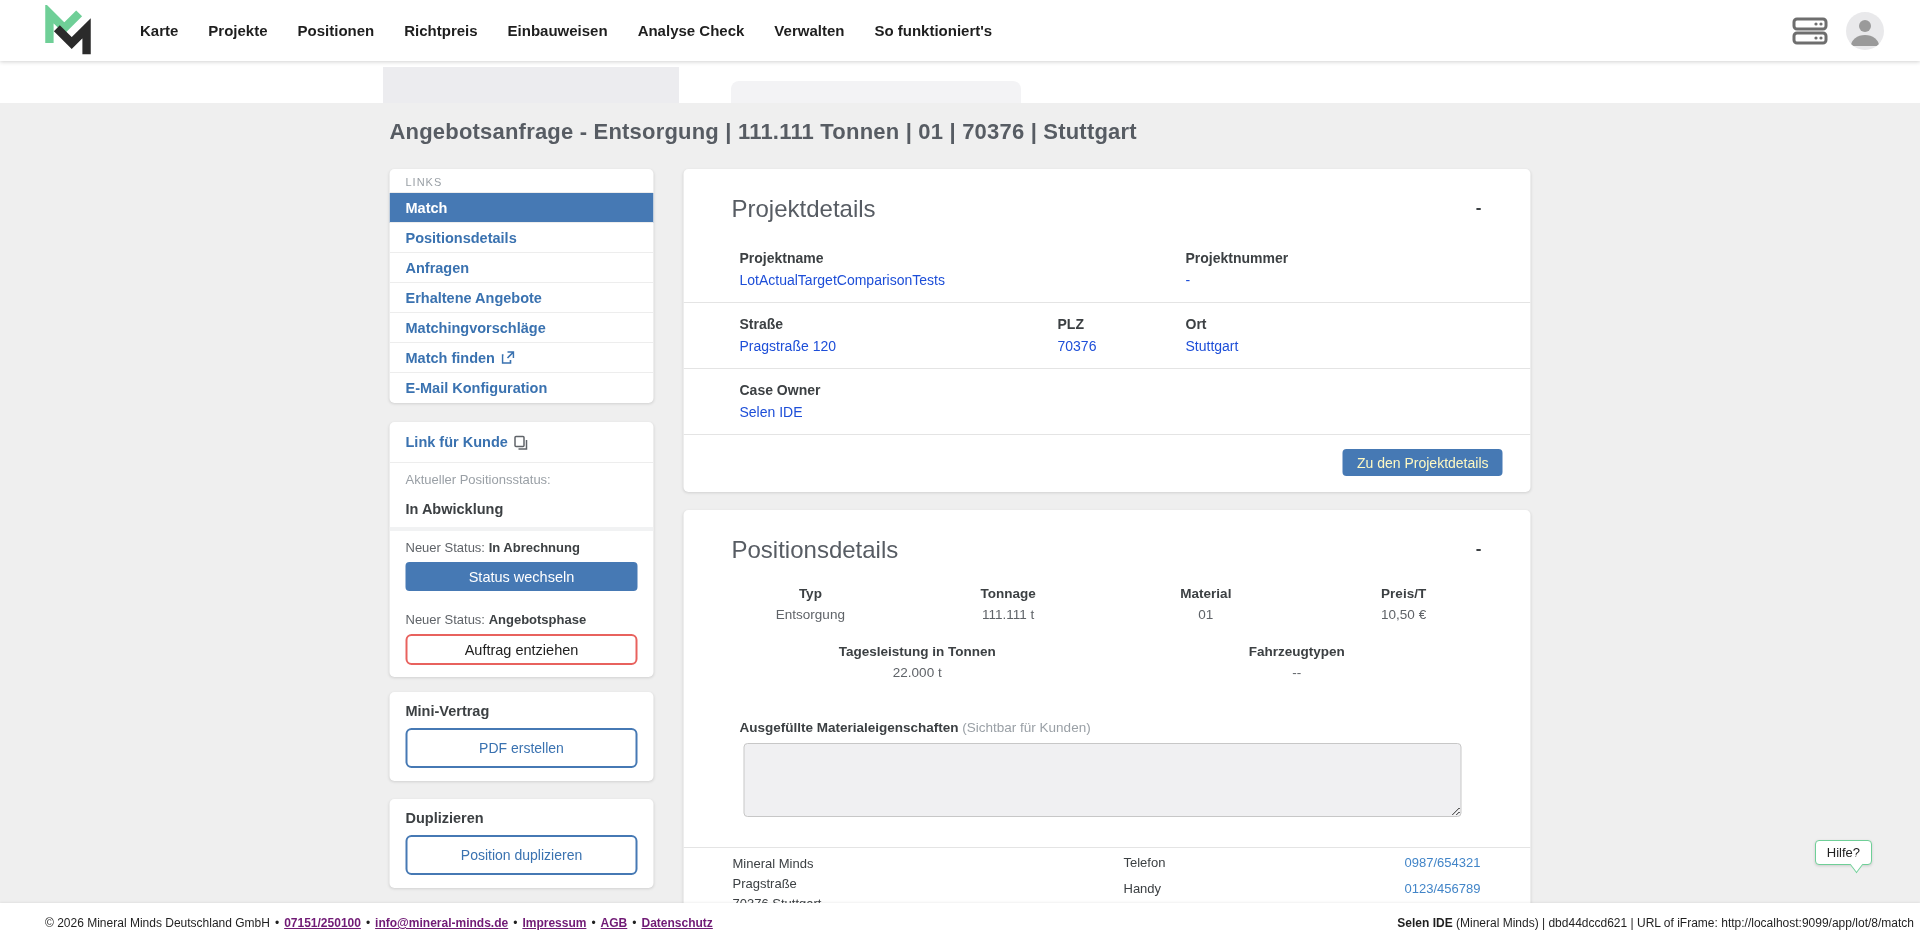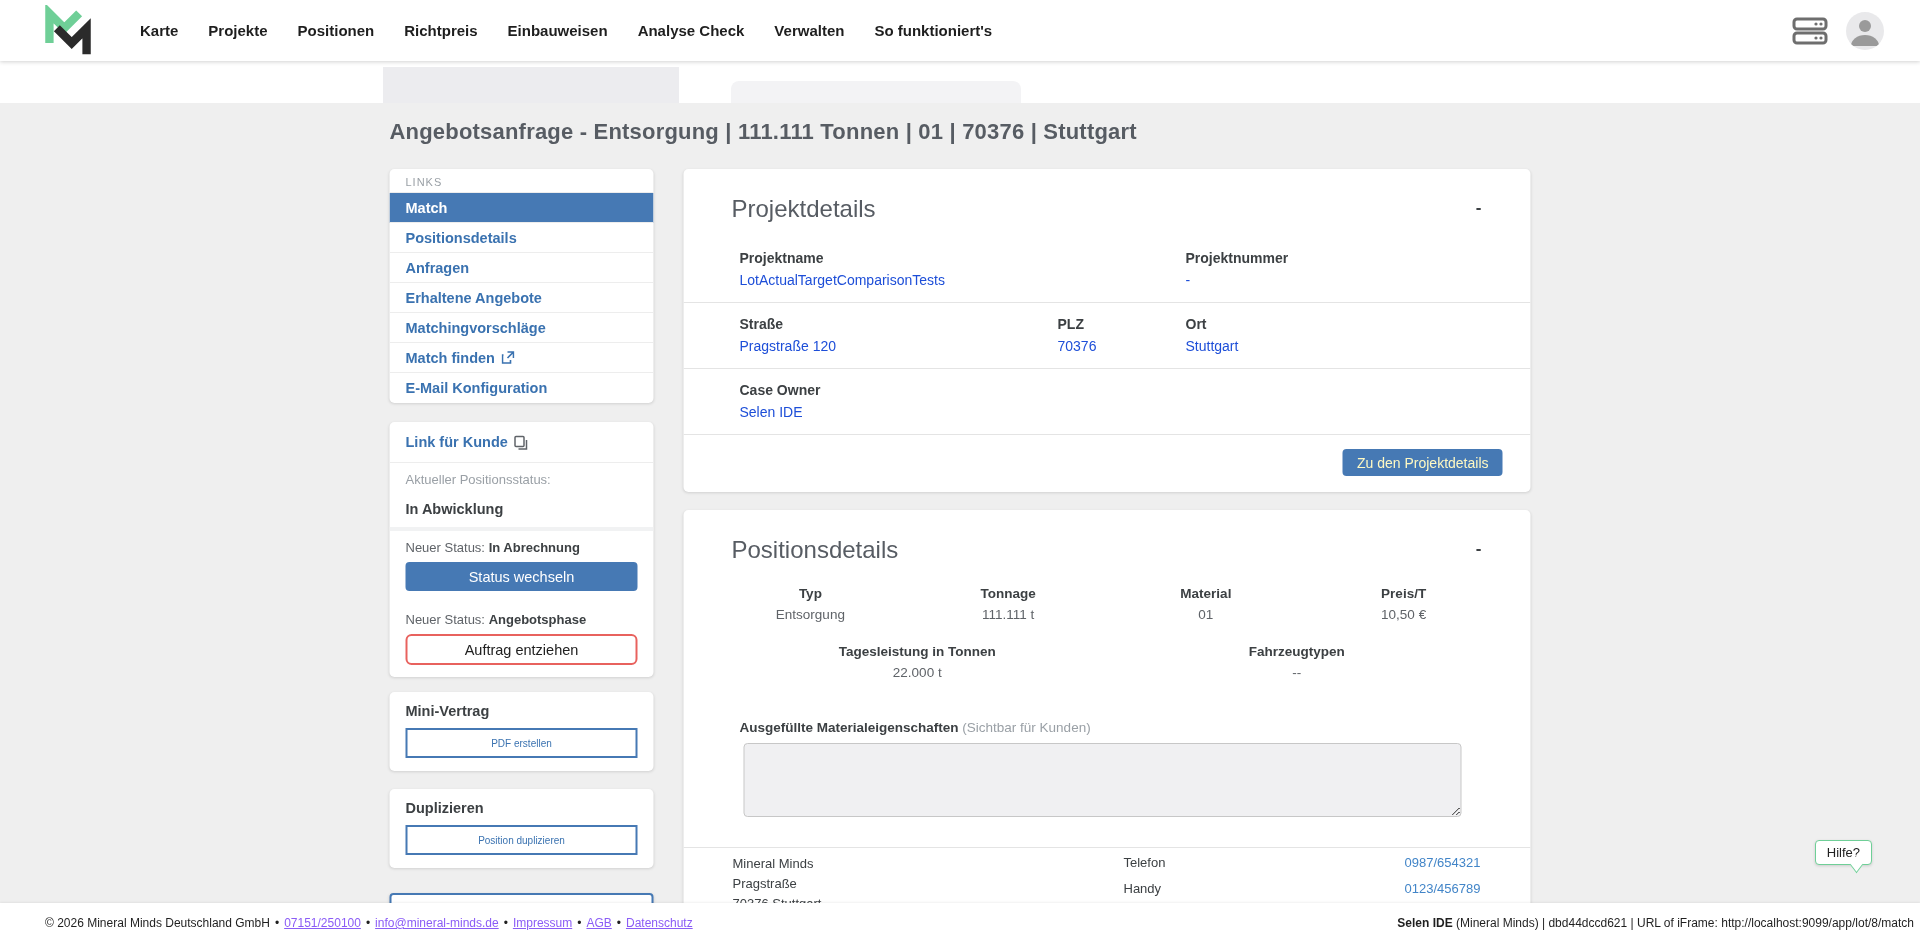--- a/index.html
+++ b/index.html
@@ -52,22 +52,22 @@
   .btn-block { padding:0 16px 12px; }
   .btn-primary { width:100%; height:29px; background:#4679b4; border:none; border-radius:4px; color:#fff;
                  font-size:14.5px; font-family:inherit; cursor:pointer; }
   .btn-danger-outline { width:100%; height:31px; background:#fff; border:2px solid #e8625e; border-radius:6px;
                  color:#212121; font-size:14.5px; font-family:inherit; cursor:pointer; }
 
   
   .mini-card { margin-bottom:18px; padding:11px 16px 13px; }
   .mini-card.last { margin-bottom:25px; }
   .mini-title { font-size:14.5px; font-weight:700; color:#3c4043; margin-bottom:9px; }
-  .btn-outline { width:100%; height:30px; background:#fff; border:2px solid #4679b4; border-radius:0;
-                 color:#3a72b0; font-size:10px; font-family:inherit; cursor:pointer; }
+  .btn-outline { width:100%; height:40px; background:#fff; border:2px solid #4679b4; border-radius:6px;
+                 color:#3a72b0; font-size:14px; font-family:inherit; cursor:pointer; }
   .overview-btn { width:100%; height:33px; background:#fff; border:2px solid #4679b4; border-radius:4px;
                  color:#3a72b0; font-size:15px; font-family:inherit; cursor:pointer; box-shadow:0 1px 3px rgba(0,0,0,.13); }
 
   
   .main-card { margin-bottom:18px; position:relative; }
   .card-head { display:flex; align-items:flex-start; justify-content:space-between; padding:26px 45px 14px 48px; }
   .card-title { font-size:24px; font-weight:400; color:#575c63; }
   .collapse-btn { font-size:17px; font-weight:700; color:#3c4043; cursor:pointer; line-height:1; padding:4px; }
 
   .field-row { border-top:1px solid #e4e4e4; padding:13px 0 14px 56px; display:grid; }
@@ -103,21 +103,21 @@
                  border-radius:4px; padding:4px 11px; font-size:13px; color:#212121; z-index:60;
                  box-shadow:0 1px 3px rgba(0,0,0,.15); cursor:pointer; }
   .help-bubble:after { content:""; position:absolute; right:9px; bottom:-6px; width:10px; height:10px; background:#fff;
                  border-right:1px solid #6fcf97; border-bottom:1px solid #6fcf97; transform:rotate(45deg) skew(8deg,8deg); }
 
   
   .footer { position:absolute; bottom:0; left:0; width:100%; height:40px; background:#fff; z-index:50;
             display:flex; align-items:center; font-size:12px; color:#1f1f1f; box-shadow:0 -1px 2px rgba(0,0,0,.06); }
   .footer-left { margin-left:45px; display:flex; align-items:center; gap:5px; white-space:nowrap; }
   .footer-sep { color:#1f1f1f; }
-  .footer-link { color:#8b5cf6; text-decoration:underline; cursor:pointer; }
+  .footer-link { color:#701a75; text-decoration:underline; cursor:pointer;font-weight:bold; }
   .footer-right { margin-left:auto; margin-right:6px; white-space:nowrap; }
   .footer-right b { font-weight:700; }
 </style>
 </head>
 <body>
 
 <div class="frame">
 
   <div class="topnav">
     <svg class="logo" viewBox="0 0 58 56">

